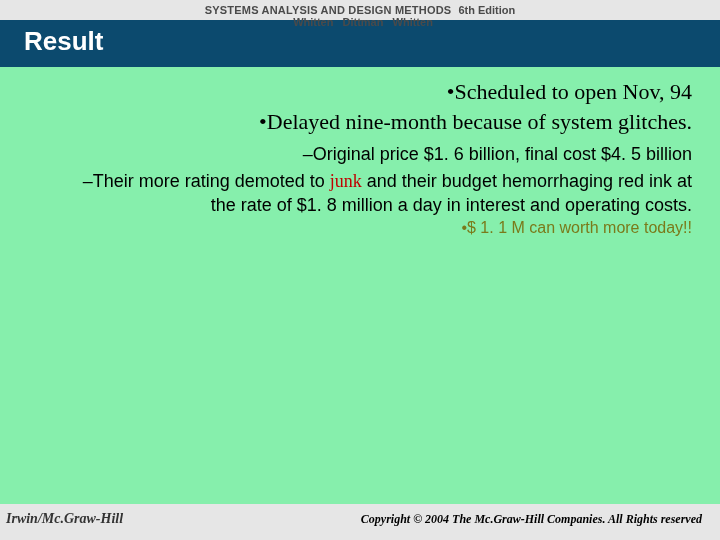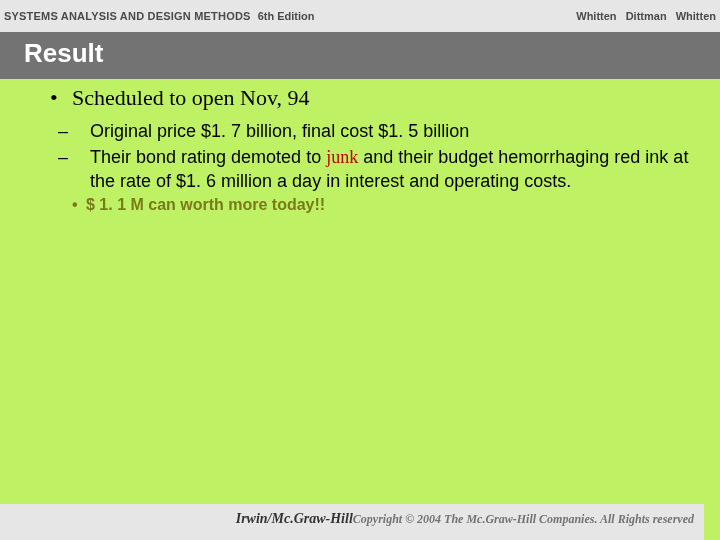--- a/index.html
+++ b/index.html
@@ -8,43 +8,45 @@
     background: #000;
     font-family: Arial, Helvetica, sans-serif;
     position: relative;
   }
   .topbar {
     height: 20px;
     background: #e6e6e6;
     display: flex;
     justify-content: space-between;
     align-items: center;
-    padding: 16px 4px;
+    padding: 4px 4px;
     font-size: 11px;
     font-weight: bold;
     color: #4a4a4a;
+    flex-direction: column;
   }
   .topbar .left span.book { letter-spacing: 0.2px; }
   .topbar .left span.edition { margin-left: 4px; }
   .topbar .right span { margin-left: 6px; }
   .titlebar {
-    background: #737373;
+    background: #0c4a6e;
     color: #fff;
     padding: 6px 0 10px 24px;
   }
   .titlebar h1 {
     font-family: Arial, Helvetica, sans-serif;
     font-size: 26px;
     font-weight: bold;
   }
   .content {
-    background: #bef264;
+    background: #86efac;
     height: 464px;
-    padding: 4px 28px 0 28px;
+    padding: 10px 28px 0 28px;
     color: #000;
+    text-align: right;
   }
   ul.level1 {
     list-style: none;
     font-family: "Times New Roman", Times, serif;
     font-size: 22px;
     line-height: 1.35;
   }
   ul.level1 > li::before {
     content: "•";
     display: inline-block;
@@ -71,56 +73,56 @@
     content: "–";
     display: inline-block;
     width: 16px;
   }
   .junk { color: #c00000; font-family: Liberation Serif, serif; }
 
   ul.level3 {
     list-style: none;
     font-family: Arial, Helvetica, sans-serif;
     font-size: 16px;
-    font-weight: bold;
+    font-weight: normal;
     margin-top: 0;
     margin-left: 44px;
     color: #7a7a1a;
   }
   ul.level3 > li::before {
     content: "•";
     display: inline-block;
     width: 14px;
   }
 
   .footer {
     position: absolute;
     bottom: 0;
     left: 0;
-    right: 16px;
+    right: 0;
     height: 36px;
     background: #e6e6e6;
     display: flex;
-    justify-content: flex-end;
+    justify-content: space-between;
     align-items: center;
-    padding: 0 10px 6px 6px;
+    padding: 0 18px 6px 6px;
   }
   .footer .pub {
     font-family: "Times New Roman", Times, serif;
     font-style: italic;
     font-weight: bold;
     font-size: 14px;
     color: #333;
   }
   .footer .copy {
     font-family: "Times New Roman", Times, serif;
     font-style: italic;
     font-weight: bold;
     font-size: 12px;
-    color: #737373;
+    color: #000000;
   }
 </style>
 </head>
 <body>
 
 <div class="topbar">
   <div class="left">
     <span class="book">SYSTEMS ANALYSIS AND DESIGN METHODS</span>
     <span class="edition">6th Edition</span>
   </div>
@@ -131,24 +133,25 @@
   </div>
 </div>
 
 <div class="titlebar">
   <h1>Result</h1>
 </div>
 
 <div class="content">
   <ul class="level1">
     <li><span>Scheduled to open Nov, 94</span></li>
+    <li><span>Delayed nine-month because of system glitches.</span></li>
   </ul>
   <ul class="level2">
-    <li><span>Original price $1. 7 billion, final cost $1. 5 billion</span></li>
-    <li><span>Their bond rating demoted to </span><span class="junk">junk</span><span> and their budget hemorrhaging red ink at the rate of $1. 6 million a day in interest and operating costs.</span></li>
+    <li><span>Original price $1. 6 billion, final cost $4. 5 billion</span></li>
+    <li><span>Their more rating demoted to </span><span class="junk">junk</span><span> and their budget hemorrhaging red ink at the rate of $1. 8 million a day in interest and operating costs.</span></li>
   </ul>
   <ul class="level3">
     <li><span>$ 1. 1 M can worth more today!!</span></li>
   </ul>
 </div>
 
 <div class="footer">
   <div class="pub">Irwin/Mc.Graw-Hill</div>
   <div class="copy">Copyright © 2004 The Mc.Graw-Hill Companies. All Rights reserved</div>
 </div>

